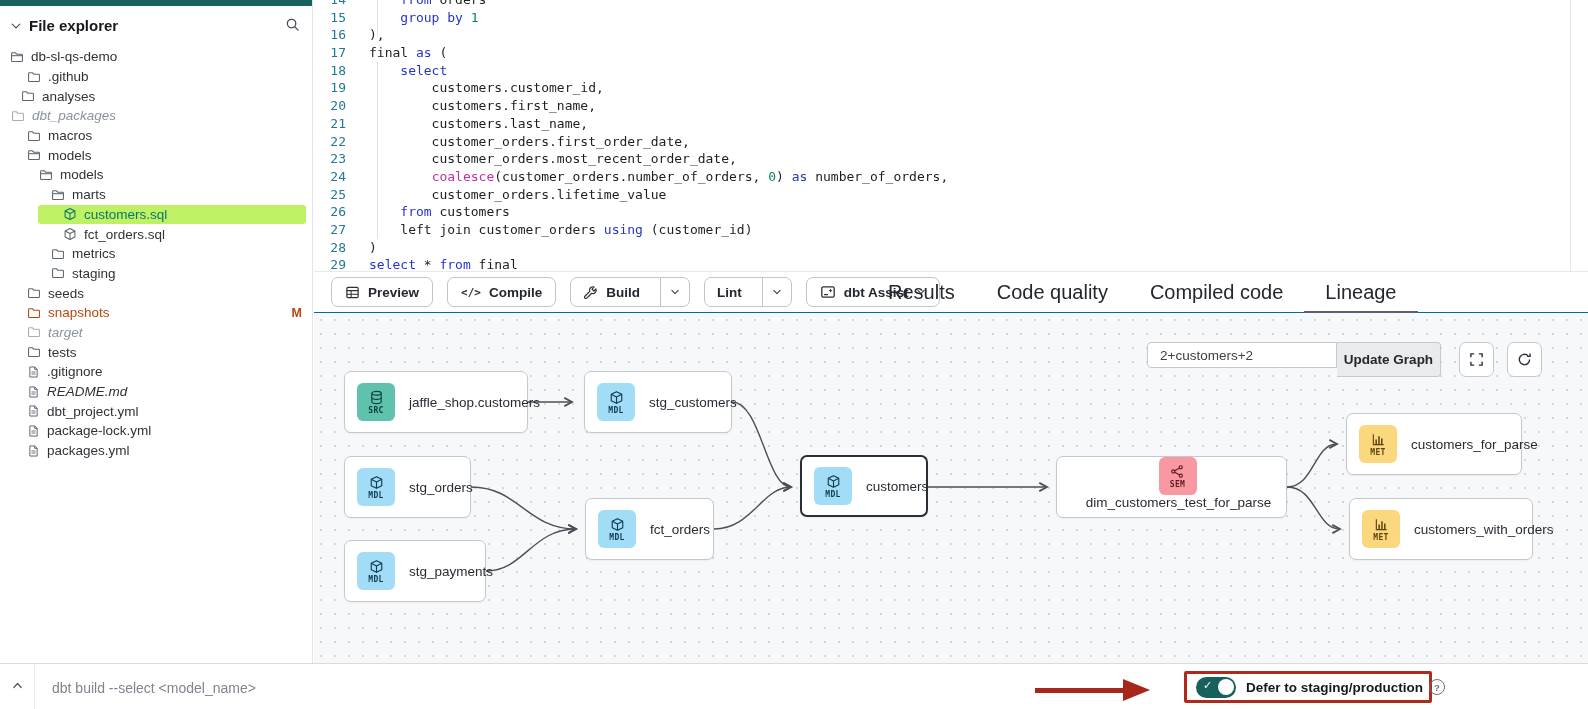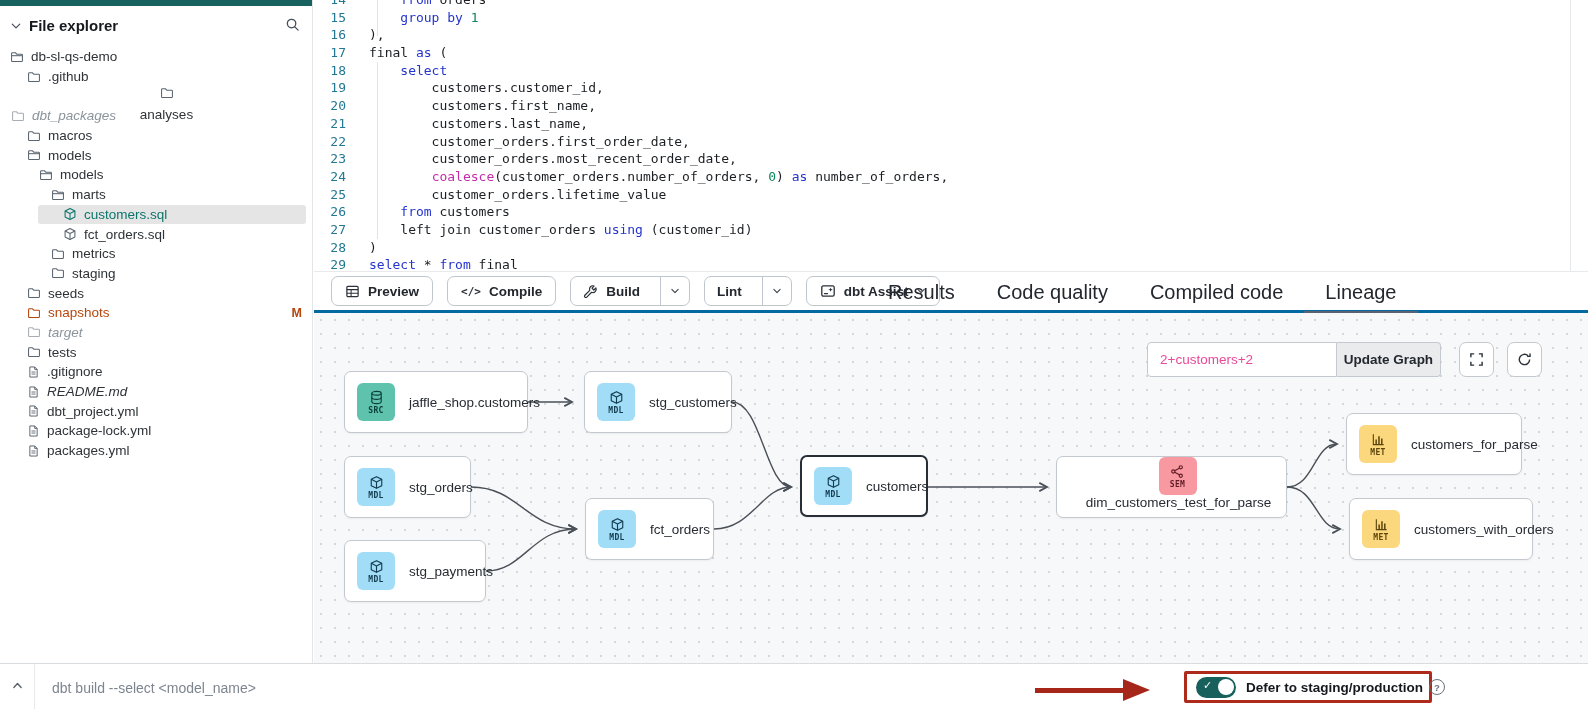--- a/index.html
+++ b/index.html
@@ -11,21 +11,21 @@
            border-right:1px solid #e3e6e8;box-sizing:border-box;}
   .side-strip{position:absolute;left:0;top:0;width:100%;height:6px;background:#17625e;}
   .fe-header{position:relative;padding:17px 12px 0 10px;display:flex;align-items:center;gap:7px;}
   .fe-title{font-size:15px;font-weight:700;color:#16191d;}
   .fe-chev{color:#454e59;display:flex;}
   .fe-search{position:absolute;right:12px;top:17px;color:#454e59;display:flex;cursor:pointer;}
   .fe-tree{margin-top:13px;}
   .ti{display:flex;align-items:center;height:19.7px;font-size:13.5px;color:#2e3338;gap:7px;cursor:pointer;}
   .ti .ic{display:flex;color:#5a6570;flex:none;}
   .ti .lb{white-space:nowrap;}
-  .ti.sel{background:#e5e5e5;border-radius:3px;margin:0 6px 0 38px;color:#0c756b;}
+  .ti.sel{background:#bef264;border-radius:3px;margin:0 6px 0 38px;color:#0c756b;}
   .ti.sel .ic{color:#0c756b;}
   .ti.muted{color:#8b939b;font-style:italic;}
   .ti.muted .ic{color:#a6adb5;}
   .ti.mod{color:#b5470c;}
   .ti.mod .ic{color:#b5470c;}
   .mb{margin-left:auto;padding-right:10px;font-weight:700;color:#b5470c;font-size:12.5px;font-style:normal;}
 
   
   .editor{position:absolute;left:314px;top:0;width:1274px;height:271px;background:#fff;overflow:hidden;}
   #code{position:absolute;left:0;top:-9px;right:0;font:13px/17.7px "DejaVu Sans Mono",monospace;color:#1b1f23;}
@@ -34,21 +34,21 @@
   .ct{margin-left:23px;}
   .kw{color:#2434cc;}
   .fn{color:#c32baa;}
   .num{color:#098658;}
   .guide{position:absolute;width:1px;background:#e0e3e6;left:63px;}
   .g1{top:0;height:36px;} .g2{top:62px;height:177px;}
   .ed-div{position:absolute;left:1256px;top:0;height:271px;width:1px;background:#e6e9eb;}
 
   
   .toolbar{position:absolute;left:314px;right:0;top:271px;height:42px;background:#fff;
-           border-top:1px solid #e7e9eb;border-bottom:3px solid #0369a1;box-sizing:border-box;
+           border-top:1px solid #e7e9eb;border-bottom:1px solid #0369a1;box-sizing:border-box;
            display:flex;align-items:center;}
   .tb-btns{display:flex;gap:14px;margin-left:17px;}
   .btn{display:flex;align-items:center;gap:8px;height:30px;padding:0 13px;border:1px solid #bfc6cd;
        border-radius:7px;background:#fff;font-size:13.5px;font-weight:600;color:#23272e;
        font-family:inherit;cursor:pointer;box-sizing:border-box;}
   .btn .bic{display:flex;color:#2a3038;}
   .codeglyph{font:700 11px "DejaVu Sans Mono",monospace;color:#2a3038;}
   .split{display:flex;align-items:stretch;padding:0;}
   .split .seg{display:flex;align-items:center;gap:8px;padding:0 12px;}
   .split .segc{display:flex;align-items:center;padding:0 9px;border-left:1px solid #bfc6cd;color:#3c434b;cursor:pointer;}
@@ -67,22 +67,22 @@
   .node.selected{border:2px solid #272e36;}
   .nb{width:38px;height:38px;border-radius:6px;margin-left:12px;display:flex;flex-direction:column;
       align-items:center;justify-content:center;flex:none;}
   .nt{font:700 8px "DejaVu Sans Mono",monospace;letter-spacing:.3px;margin-top:1px;}
   .nn{margin-left:14px;font-size:13.5px;color:#272c33;white-space:nowrap;}
   .b-SRC{background:#5fc2ad;color:#0d4038;}
   .b-MDL{background:#a2ddf8;color:#123b4f;}
   .b-SEM{background:#f899a2;color:#611b24;}
   .b-MET{background:#fbd77e;color:#5d450d;}
   .gctl{position:absolute;left:833px;top:29px;display:flex;}
-  .gsel{width:190px;height:35px;border:1px solid #c3c9cf;border-radius:4px 0 0 4px;padding:8px 12px;
-        font-size:13.5px;color:#ec4899;background:#fff;box-sizing:border-box;font-family:inherit;outline:none;}
+  .gsel{width:190px;height:26px;border:1px solid #c3c9cf;border-radius:4px 0 0 4px;padding:8px 12px;
+        font-size:13.5px;color:#404040;background:#fff;box-sizing:border-box;font-family:inherit;outline:none;}
   .gupd{width:104px;height:35px;border:1px solid #c3c9cf;border-left:none;border-radius:0 4px 4px 0;
         background:#e9ebed;font-size:13.5px;font-weight:600;color:#23272e;font-family:inherit;cursor:pointer;}
   .gbtn{position:absolute;top:29px;width:35px;height:35px;border:1px solid #c3c9cf;border-radius:7px;
         background:#fff;display:flex;align-items:center;justify-content:center;color:#2a3038;cursor:pointer;box-sizing:border-box;}
   #fsbtn{left:1145px;} #rfbtn{left:1193px;}
 
   
   .statusbar{position:absolute;left:0;right:0;bottom:0;height:46px;background:#fff;
              border-top:1px solid #d9dcdf;box-sizing:border-box;}
   .sb-chev{position:absolute;left:11px;top:15px;color:#555e68;display:flex;cursor:pointer;}
@@ -134,21 +134,21 @@
           <span class="lb">db-sl-qs-demo</span>
         </div>
         <div class="ti" style="padding-left: 27px;">
           <span class="ic">
             <svg width="14" height="14" viewBox="0 0 16 16">
               <path d="M1.8 4.2c0-.6.4-1 1-1h3.4l1.6 1.6h5.4c.6 0 1 .4 1 1v6.4c0 .6-.4 1-1 1H2.8c-.6 0-1-.4-1-1z" fill="none" stroke="currentColor" stroke-width="1.2"></path>
             </svg>
           </span>
           <span class="lb">.github</span>
         </div>
-        <div class="ti" style="padding-left: 21px; flex-direction: column;">
+        <div class="ti" style="padding-left: 21px;">
           <span class="ic">
             <svg width="14" height="14" viewBox="0 0 16 16">
               <path d="M1.8 4.2c0-.6.4-1 1-1h3.4l1.6 1.6h5.4c.6 0 1 .4 1 1v6.4c0 .6-.4 1-1 1H2.8c-.6 0-1-.4-1-1z" fill="none" stroke="currentColor" stroke-width="1.2"></path>
             </svg>
           </span>
           <span class="lb">analyses</span>
         </div>
         <div class="ti muted" style="padding-left: 11px;">
           <span class="ic">
             <svg width="14" height="14" viewBox="0 0 16 16">

